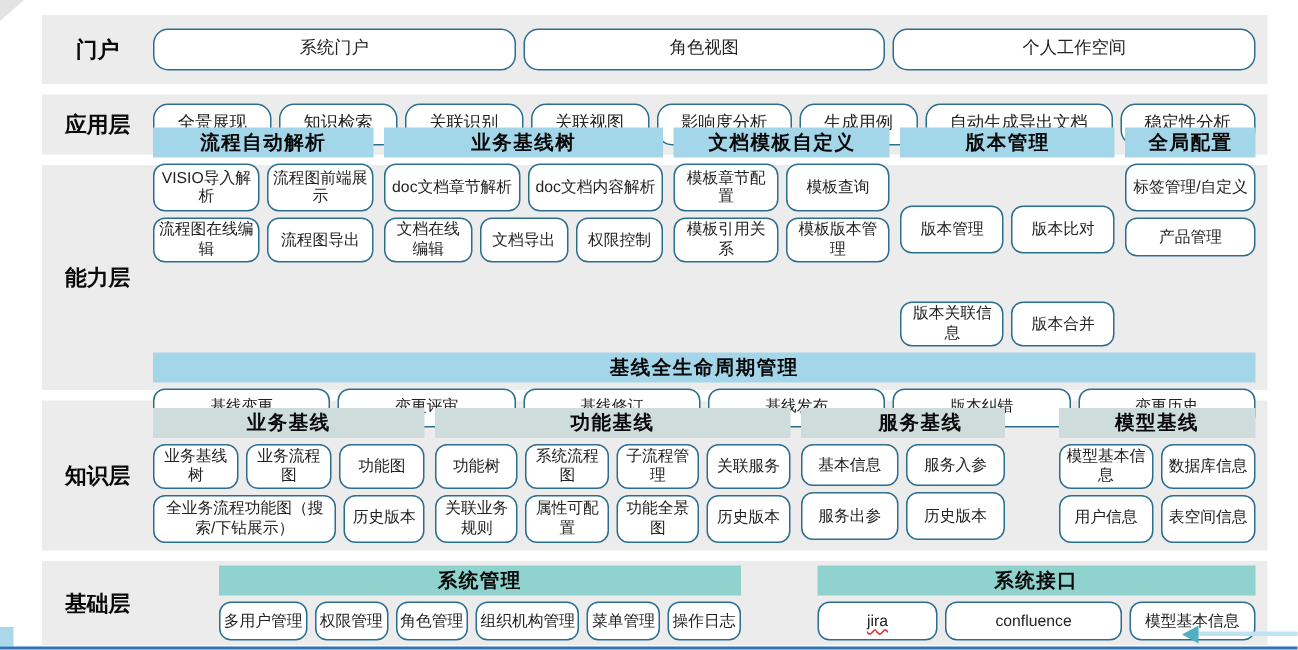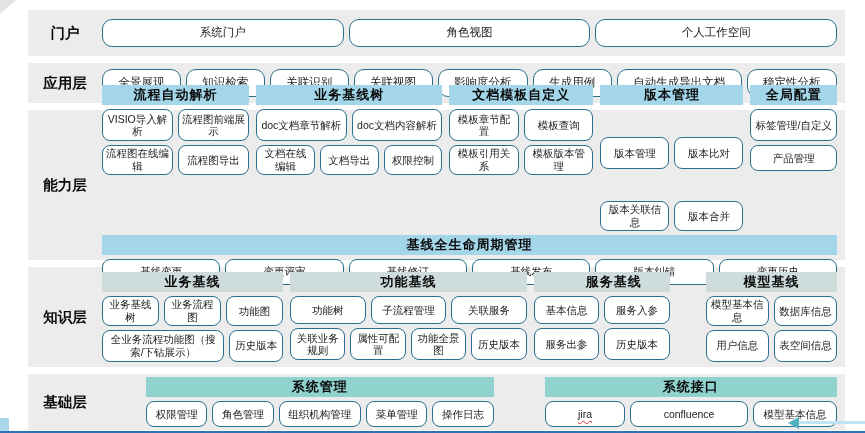--- a/index.html
+++ b/index.html
@@ -170,20 +170,21 @@
               </div>
               <div class="btn-row r1">
                 <div class="btn" style="flex: 2.5 1 0px;">全业务流程功能图（搜索/下钻展示）</div>
                 <div class="btn" style="flex: 1 1 0px;">历史版本</div>
               </div>
             </div>
             <div class="group" style="flex: 247 1 0px;">
               <div class="group-header" style="background: rgb(206, 220, 220);">功能基线</div>
               <div class="btn-row r0">
                 <div class="btn">功能树</div>
+                <div class="btn">系统流程图</div>
                 <div class="btn">子流程管理</div>
                 <div class="btn">关联服务</div>
               </div>
               <div class="btn-row r1">
                 <div class="btn">关联业务规则</div>
                 <div class="btn">属性可配置</div>
                 <div class="btn">功能全景图</div>
                 <div class="btn">历史版本</div>
               </div>
             </div>
@@ -212,20 +213,21 @@
           </div>
         </div>
       </div>
       <div class="band L-foundation">
         <div class="layer-label">基础层</div>
         <div class="layer-content">
           <div class="sec sec0">
             <div class="group" style="flex: 371 1 0px; margin-left: 44px;">
               <div class="group-header" style="background: rgb(143, 210, 206);">系统管理</div>
               <div class="btn-row r0">
+                <div class="btn">多用户管理</div>
                 <div class="btn">权限管理</div>
                 <div class="btn">角色管理</div>
                 <div class="btn">组织机构管理</div>
                 <div class="btn">菜单管理</div>
                 <div class="btn">操作日志</div>
               </div>
             </div>
             <div class="group" style="flex: 312 1 0px; margin-left: 44px;">
               <div class="group-header" style="background: rgb(143, 210, 206);">系统接口</div>
               <div class="btn-row r0">

